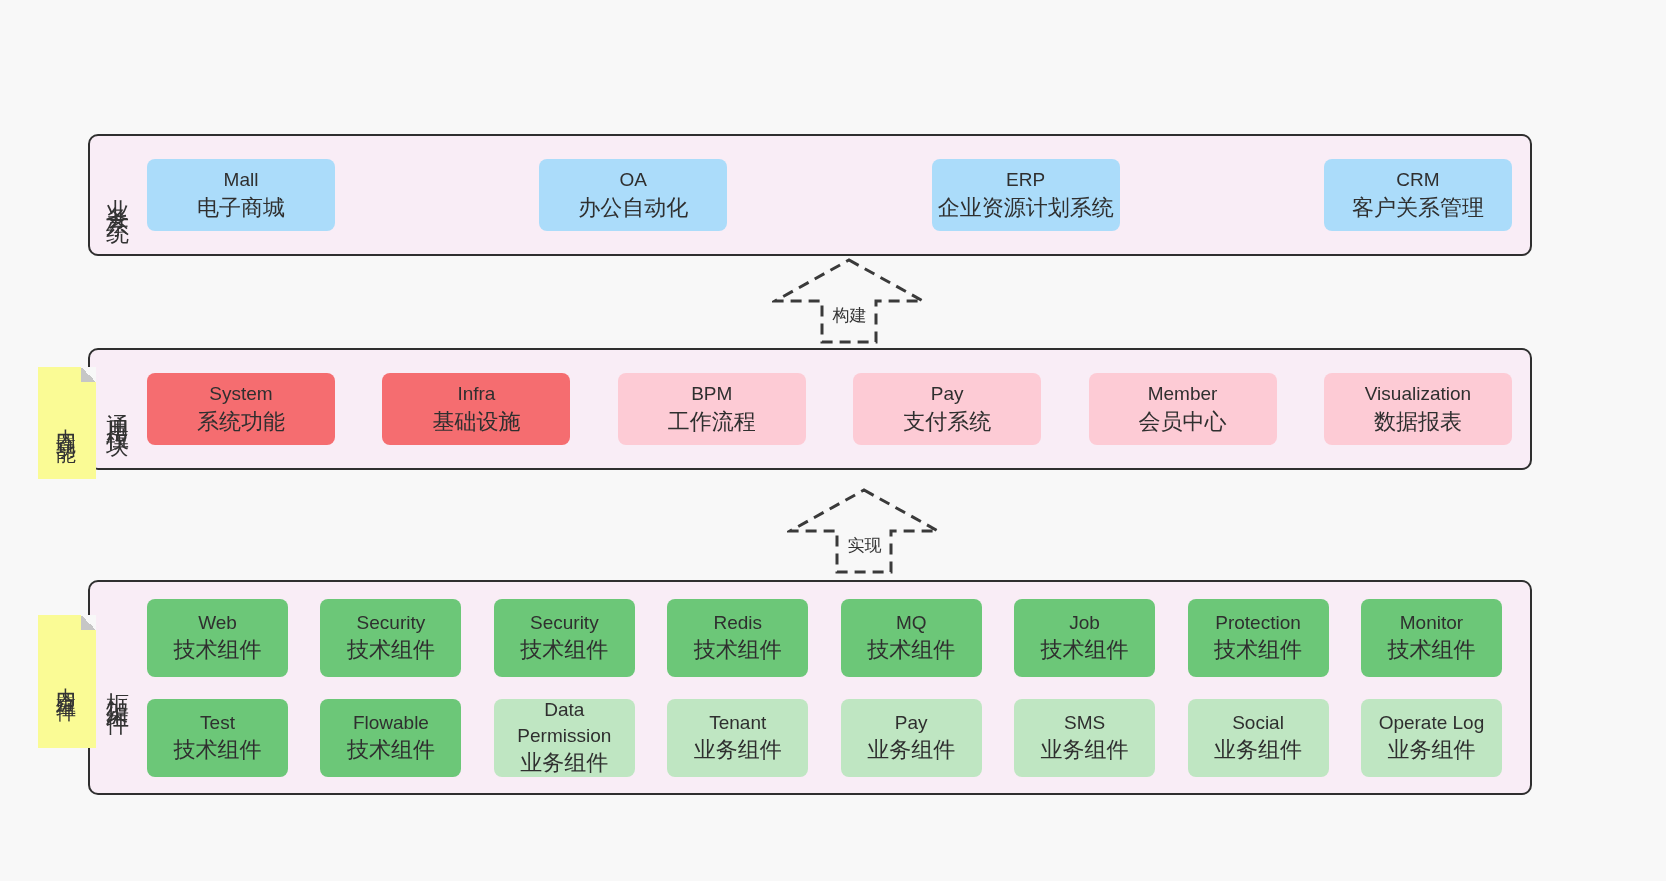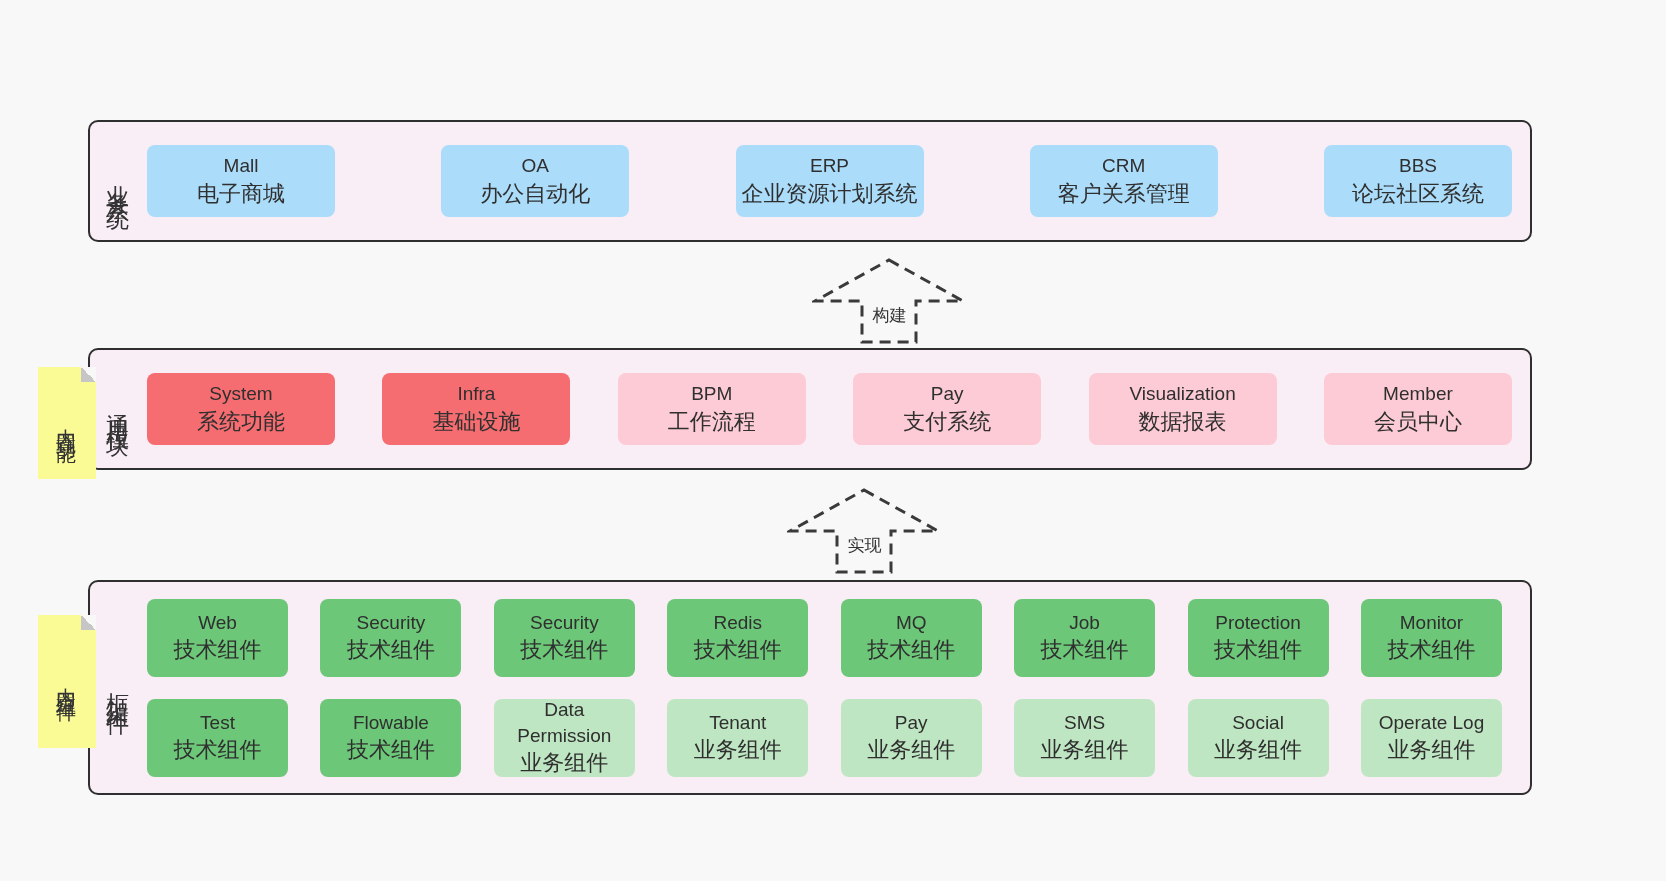--- a/index.html
+++ b/index.html
@@ -20,21 +20,21 @@
   .canvas{position:absolute;inset:0;}
 
   
   .band{
     position:absolute;left:88px;width:1444px;
     background:var(--band-bg);
     border:2px solid var(--band-border);
     border-radius:10px;
     display:flex;align-items:stretch;
   }
-  .band1{top:120px;height:122px;padding-right:18px;}
+  .band1{top:134px;height:122px;padding-right:18px;}
   .band2{top:348px;height:122px;padding-right:18px;justify-content:space-between;}
   .band3{top:580px;height:215px;padding-right:28px;}
 
   .band-label{
     width:57px;display:flex;align-items:center;justify-content:center;
     writing-mode:vertical-lr;text-orientation:upright;
     font-size:23px;letter-spacing:7px;color:#333;
     padding:6px 0;
   }
   .band-boxes{
@@ -72,21 +72,21 @@
     position:absolute;top:0;right:0;width:15px;height:15px;
     background:linear-gradient(225deg,var(--page-bg) 0 50%,var(--fold) 50% 100%);
   }
   .sticky-text{
     writing-mode:vertical-lr;text-orientation:upright;
     font-size:20px;letter-spacing:5px;color:#333;
   }
 
   
   .arrow{position:absolute;width:155px;height:88px;z-index:2;}
-  .arrow1{left:812px;top:257px;}
+  .arrow1{left:772px;top:257px;}
   .arrow2{left:787px;top:487px;}
   .arrow svg{position:absolute;inset:0;width:100%;height:100%;}
   .arrow-label{
     position:absolute;left:50%;top:46px;transform:translateX(-50%);
     background:var(--page-bg);padding:1px 4px;font-size:17px;color:#333;
     white-space:nowrap;
   }
 </style>
 </head>
 <body>
@@ -105,24 +105,20 @@
         <div class="cn">办公自动化</div>
       </div>
       <div class="box wide blue">
         <div class="en">ERP</div>
         <div class="cn">企业资源计划系统</div>
       </div>
       <div class="box wide blue">
         <div class="en">CRM</div>
         <div class="cn">客户关系管理</div>
       </div>
-      <div class="box wide blue">
-        <div class="en">BBS</div>
-        <div class="cn">论坛社区系统</div>
-      </div>
     </div>
   </section>
 
   <div class="arrow arrow1">
     <svg viewBox="0 0 155 88">
       <polygon points="77,3 151,44 104,44 104,85 50,85 50,44 3,44" fill="none" stroke="#3a3a3a" stroke-width="3" stroke-dasharray="11 7" stroke-linejoin="miter"></polygon>
     </svg>
     <span class="arrow-label">构建</span>
   </div>
 
@@ -139,26 +135,26 @@
       </div>
       <div class="box wide pink">
         <div class="en">BPM</div>
         <div class="cn">工作流程</div>
       </div>
       <div class="box wide pink">
         <div class="en">Pay</div>
         <div class="cn">支付系统</div>
       </div>
       <div class="box wide pink">
+        <div class="en">Member</div>
+        <div class="cn">会员中心</div>
+      </div>
+      <div class="box wide pink">
         <div class="en">Visualization</div>
         <div class="cn">数据报表</div>
-      </div>
-      <div class="box wide pink">
-        <div class="en">Member</div>
-        <div class="cn">会员中心</div>
       </div>
     </div>
   </section>
   <div class="sticky sticky1">
     <span class="fold"></span>
     <span class="sticky-text">内置功能</span>
   </div>
 
   <div class="arrow arrow2">
     <svg viewBox="0 0 155 88">

